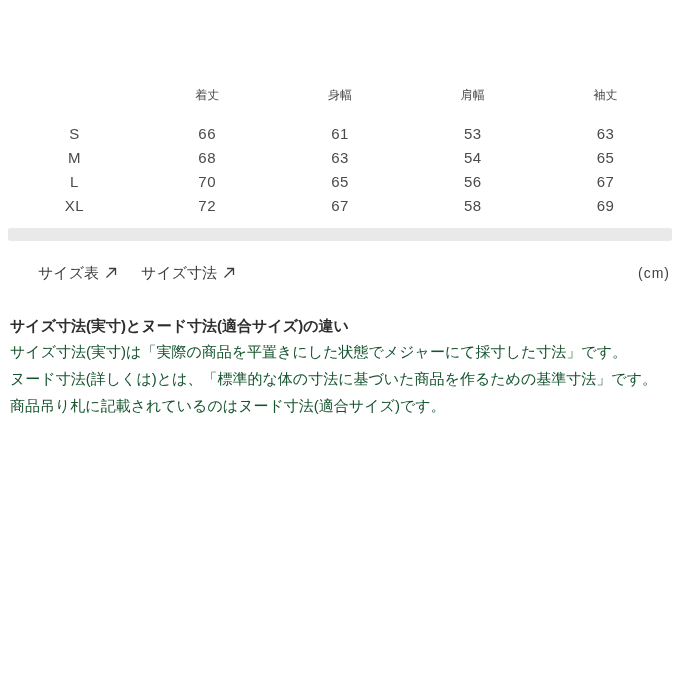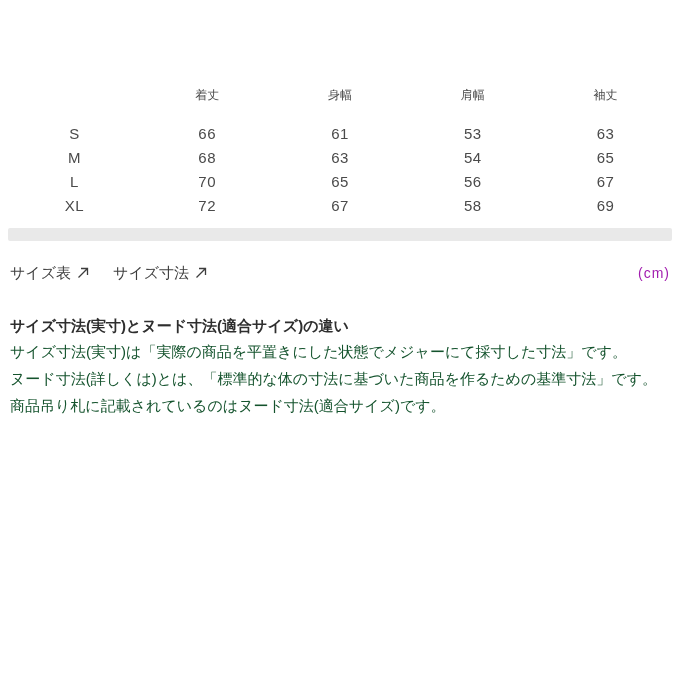--- a/index.html
+++ b/index.html
@@ -46,35 +46,36 @@
   }
   
   .links-row{
     margin-top:21px;
     padding:0 10px 0 10px;
     display:flex;
     align-items:center;
     gap:24px;
     height:22px;
     font-size:15px;
+    margin-left:28px;
   }
   .text-link{
     display:inline-flex;
     align-items:center;
     gap:6px;
     color:#3d3d3d;
     cursor:pointer;
     text-decoration:none;
   }
   .text-link svg{display:block;}
   .unit-label{
     margin-left:auto;
     font-size:14px;
     letter-spacing:1px;
-    color:#a21caf;
+    color:#404040;
   }
   
   .text-section{padding:0 10px;}
   .text-section.first{margin-top:30px;}
   .text-section.second{margin-top:24px;}
   .section-heading{
     font-size:15px;
     font-weight:bold;
     color:#2e2e2e;
     line-height:23px;

